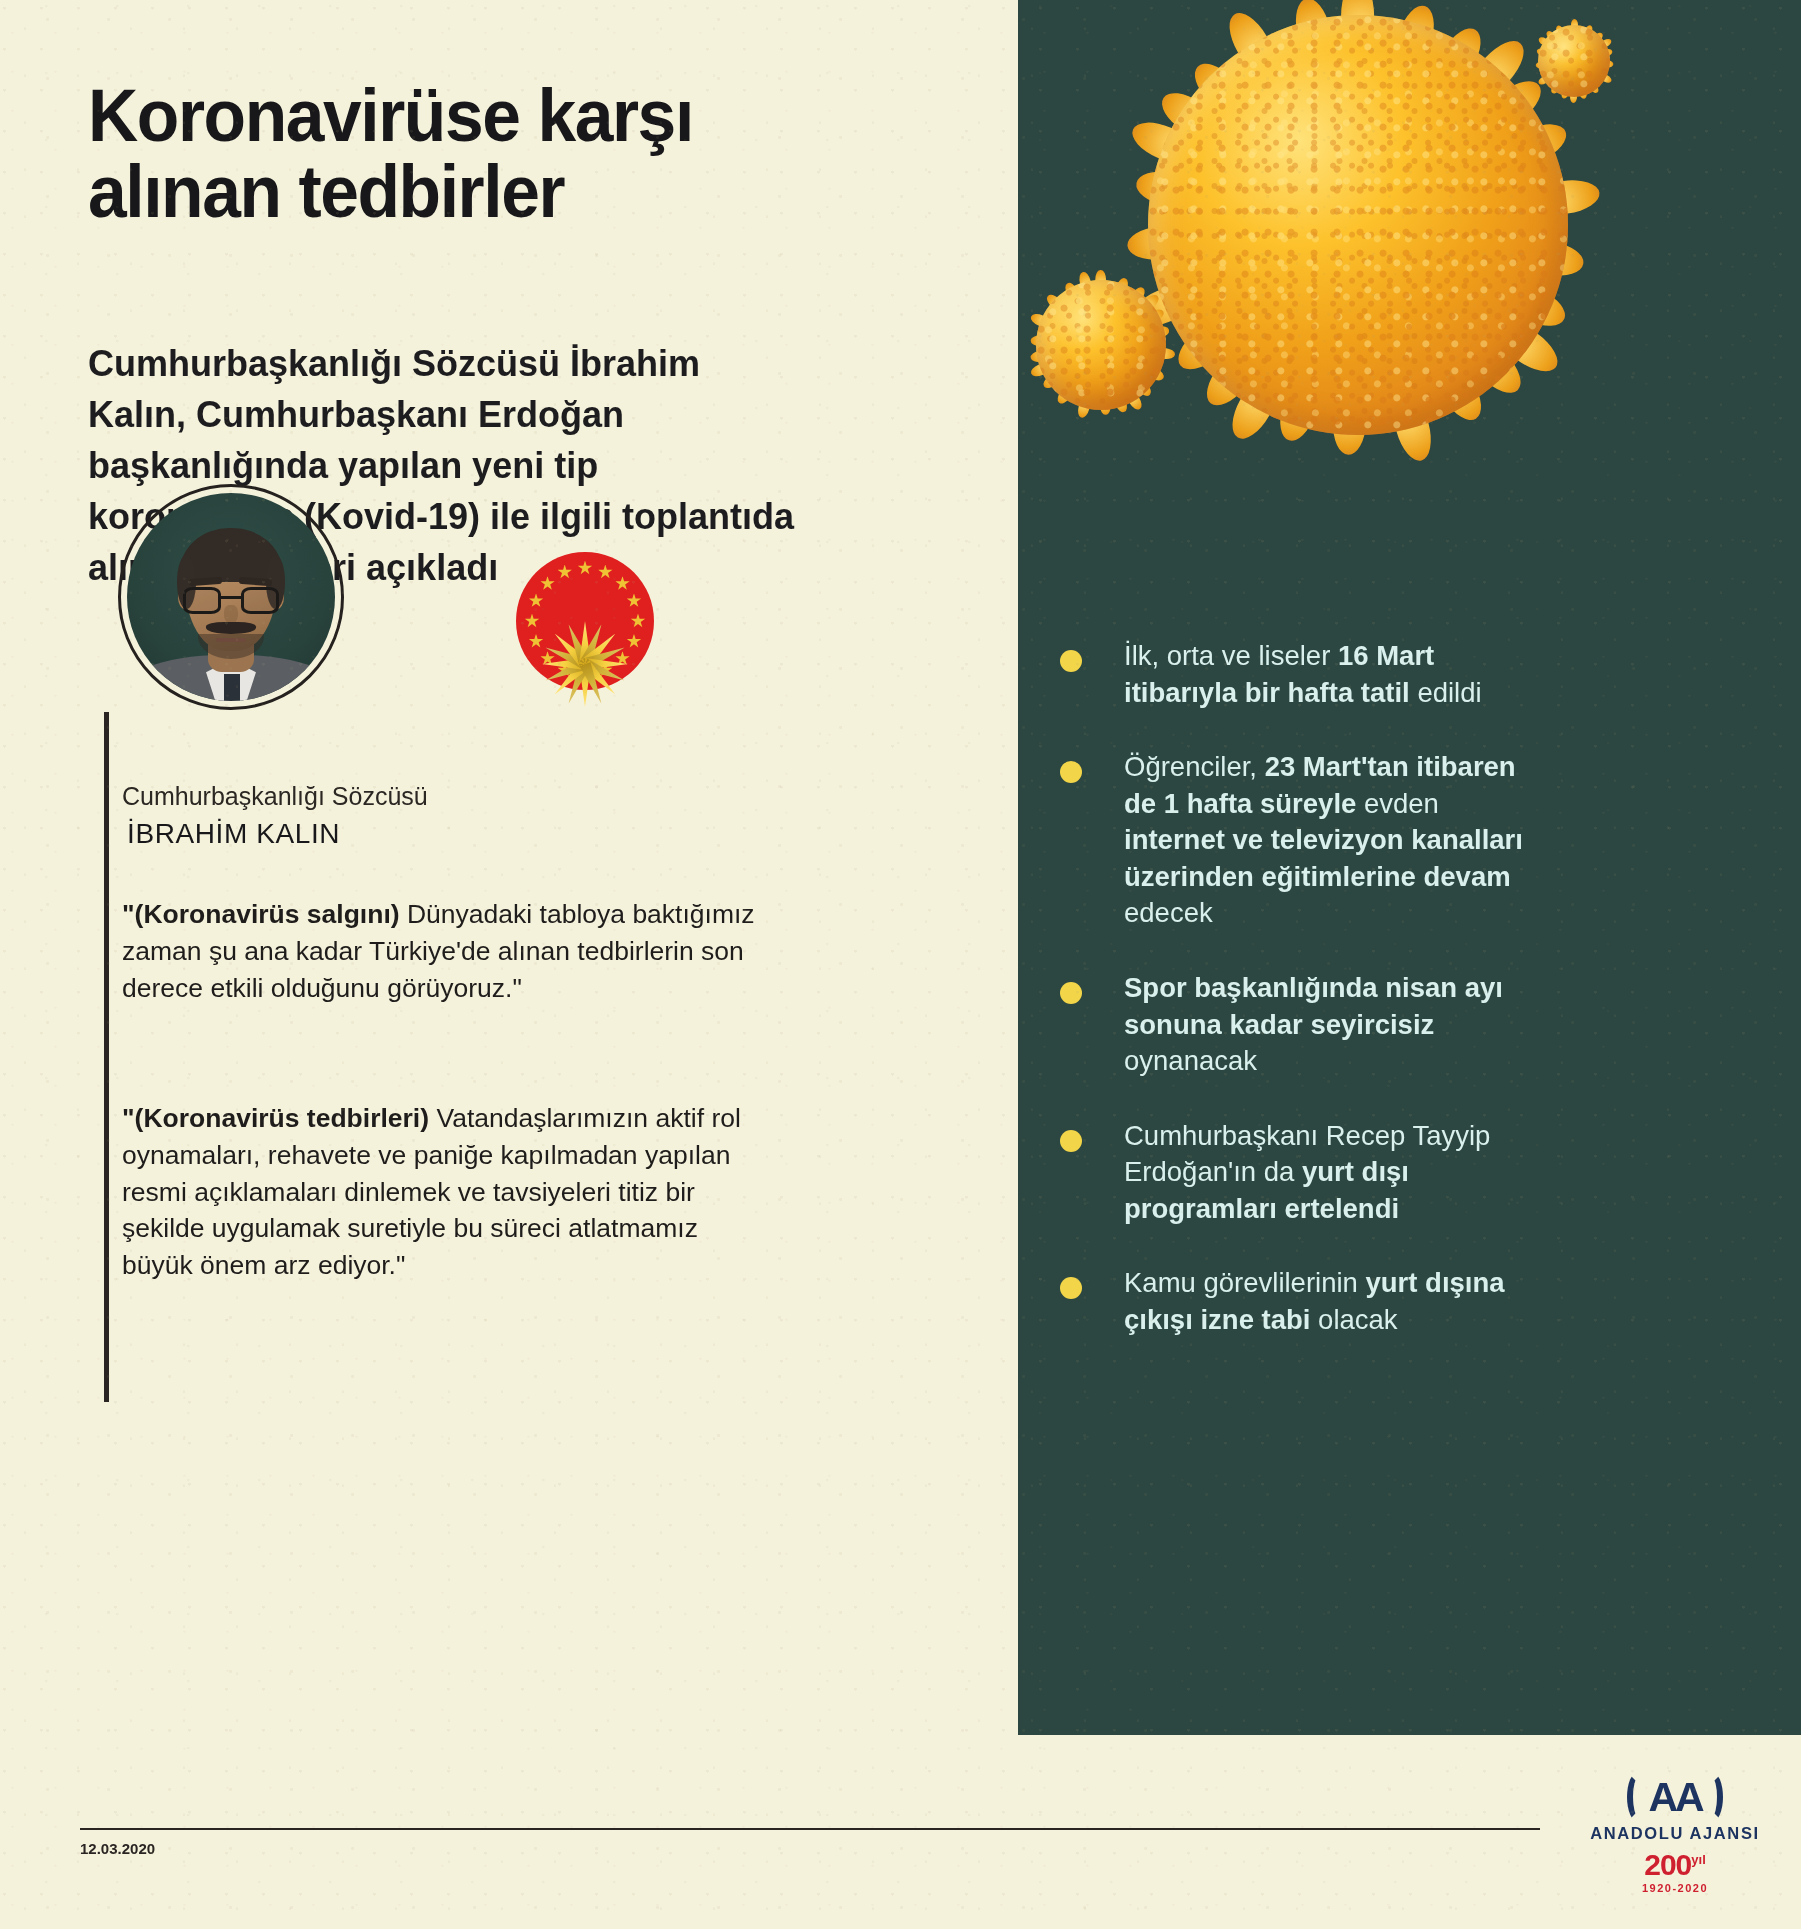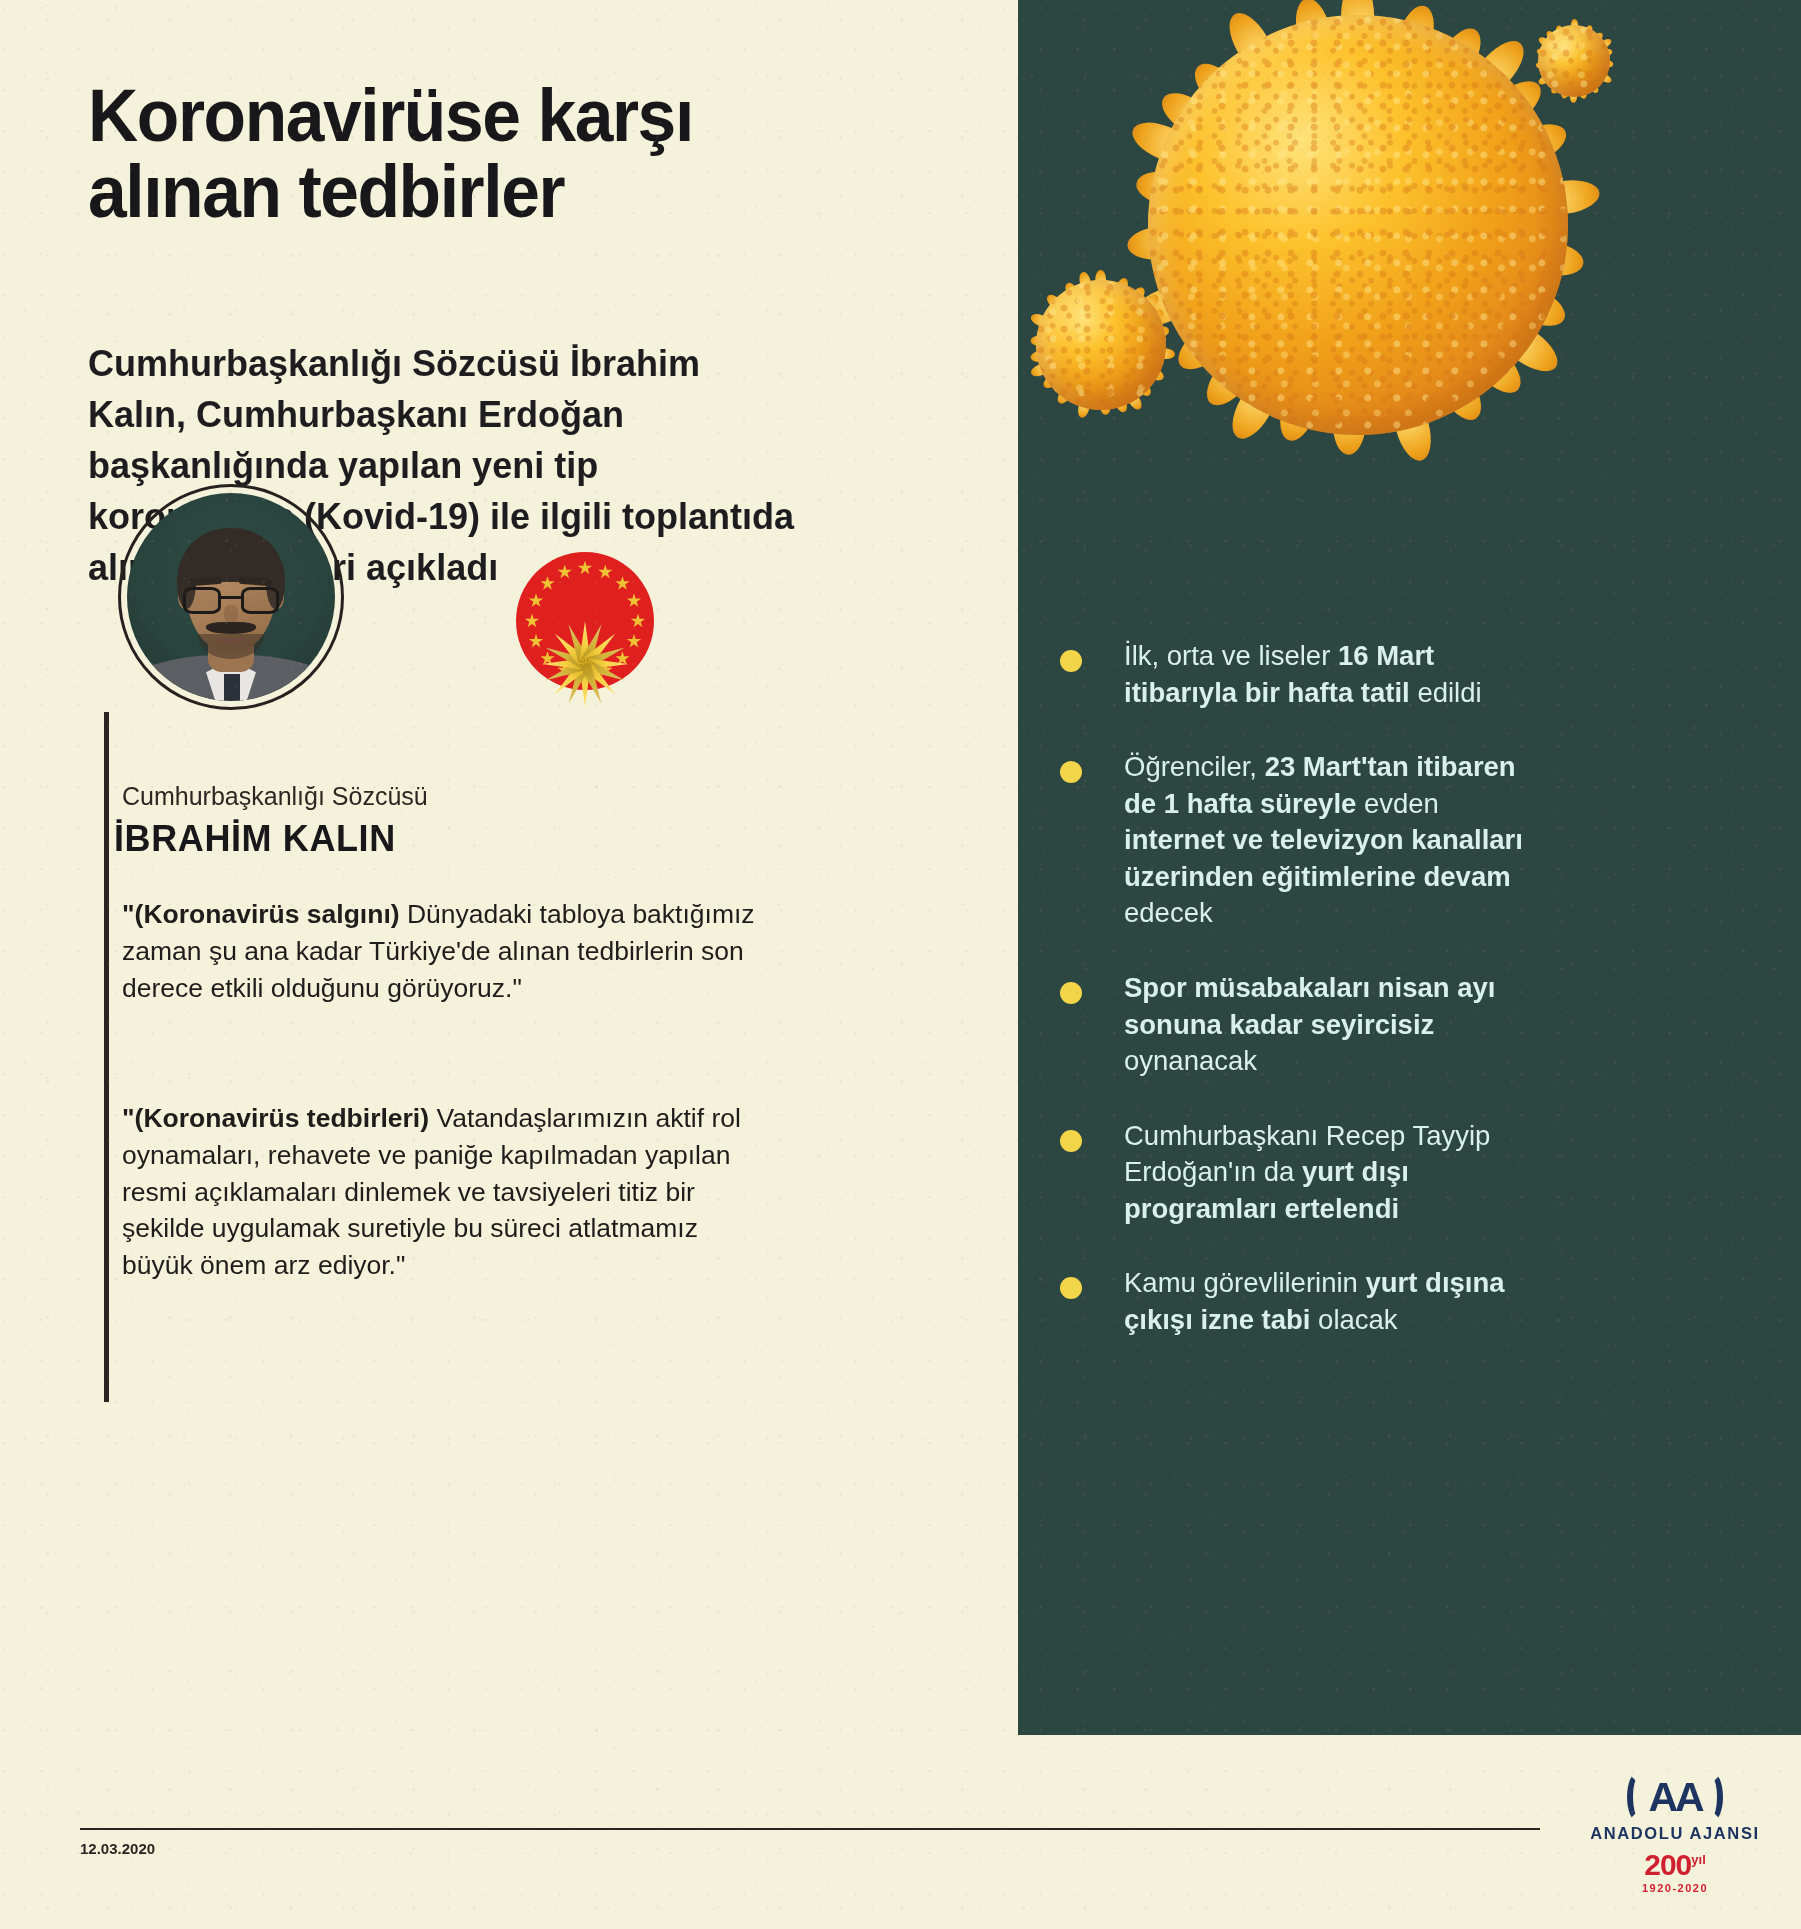--- a/index.html
+++ b/index.html
@@ -320,24 +320,24 @@
 
   #role-label {
     position: absolute;
     left: 122px;
     top: 782px;
     font-size: 25px;
     color: #2b2723;
   }
   #speaker-name {
     position: absolute;
-    left: 114px;
+    left: 127px;
     top: 818px;
-    font-size: 36px;
-    font-weight: 700;
+    font-size: 28px;
+    font-weight: 400;
     letter-spacing: .6px;
     color: #18181a;
   }
 
   .quote-block {
     position: absolute;
     left: 122px;
     width: 640px;
     color: #1f1d1b;
     font-size: 26.5px;
@@ -542,21 +542,21 @@
         <span class="spike" style="width: 5px; height: 36.5226px; margin-left: -2.5px; transform: rotate(514.5deg);"></span>
       </div>
     <div class="virus-core"></div>
   </div>
 
 </div>
 
 <div id="bullet-list">
     <div class="bullet"><span class="dot"></span><span><span>İlk, orta ve liseler </span><b>16 Mart itibarıyla bir hafta tatil</b><span> edildi</span></span></div>
     <div class="bullet"><span class="dot"></span><span><span>Öğrenciler, </span><b>23 Mart'tan itibaren de 1 hafta süreyle</b><span> evden </span><b>internet ve televizyon kanalları üzerinden eğitimlerine devam</b><span> edecek</span></span></div>
-    <div class="bullet"><span class="dot"></span><span><b>Spor müsabakaları nisan ayı sonuna kadar seyircisiz</b><span> oynanacak</span></span></div>
+    <div class="bullet"><span class="dot"></span><span><b>Spor başkanlığında nisan ayı sonuna kadar seyircisiz</b><span> oynanacak</span></span></div>
     <div class="bullet"><span class="dot"></span><span><span>Cumhurbaşkanı Recep Tayyip Erdoğan'ın da </span><b>yurt dışı programları ertelendi</b></span></div>
     <div class="bullet"><span class="dot"></span><span><span>Kamu görevlilerinin </span><b>yurt dışına çıkışı izne tabi</b><span> olacak</span></span></div>
   </div>
 
 <div id="left-col">
 
   <h1 id="headline">Koronavirüse karşı alınan tedbirler</h1>
 
   <p id="subhead">Cumhurbaşkanlığı Sözcüsü İbrahim Kalın, Cumhurbaşkanı Erdoğan başkanlığında yapılan yeni tip koronavirüs (Kovid-19) ile ilgili toplantıda alınan tedbirleri açıkladı</p>
 

